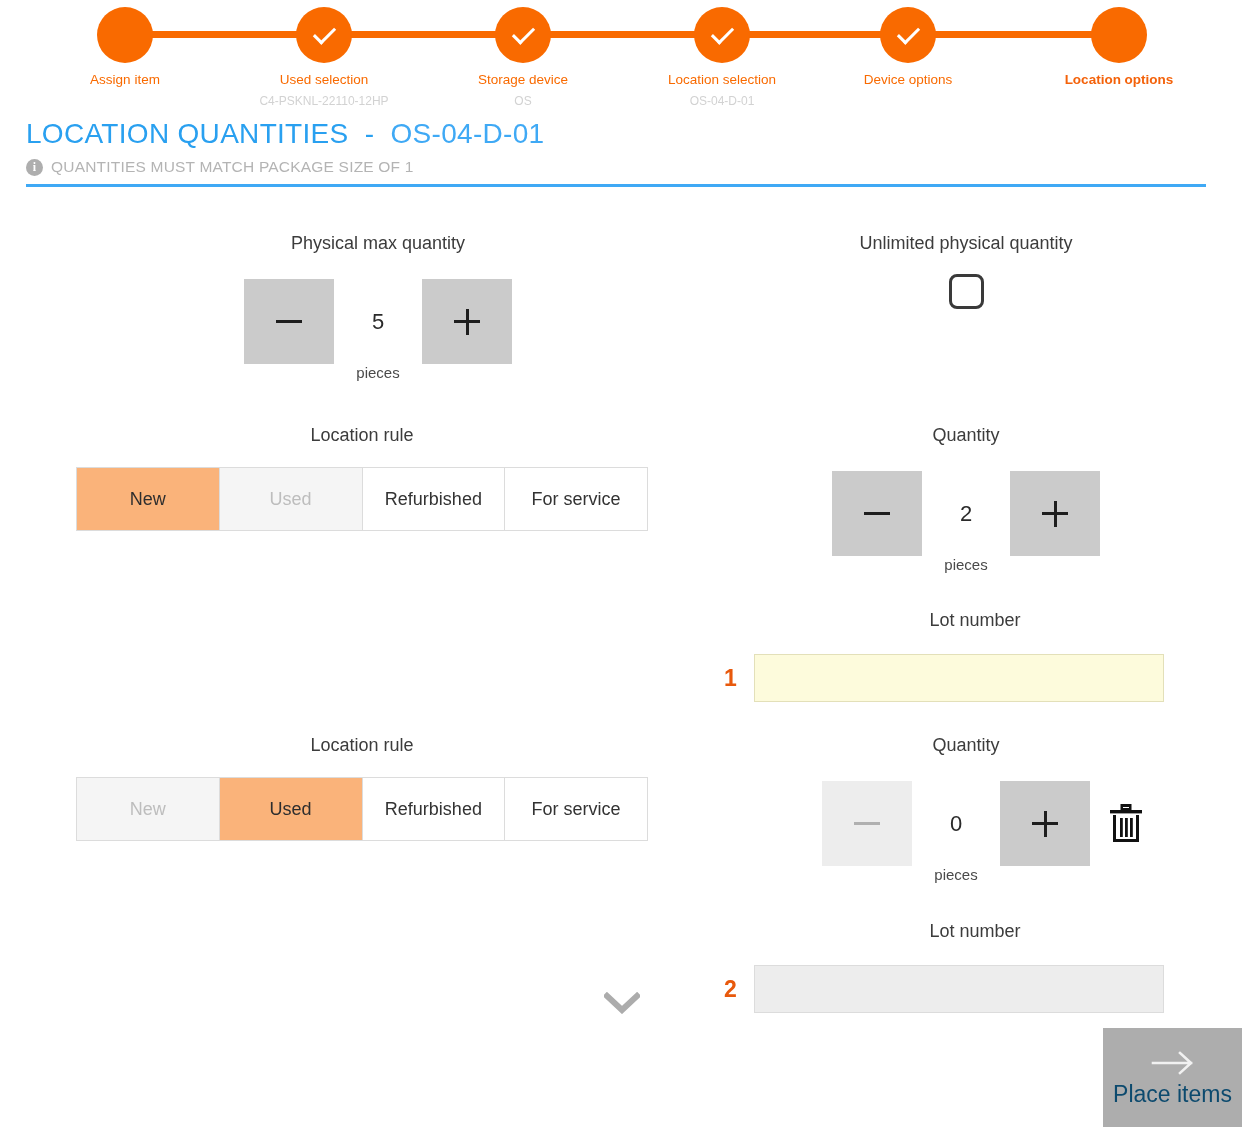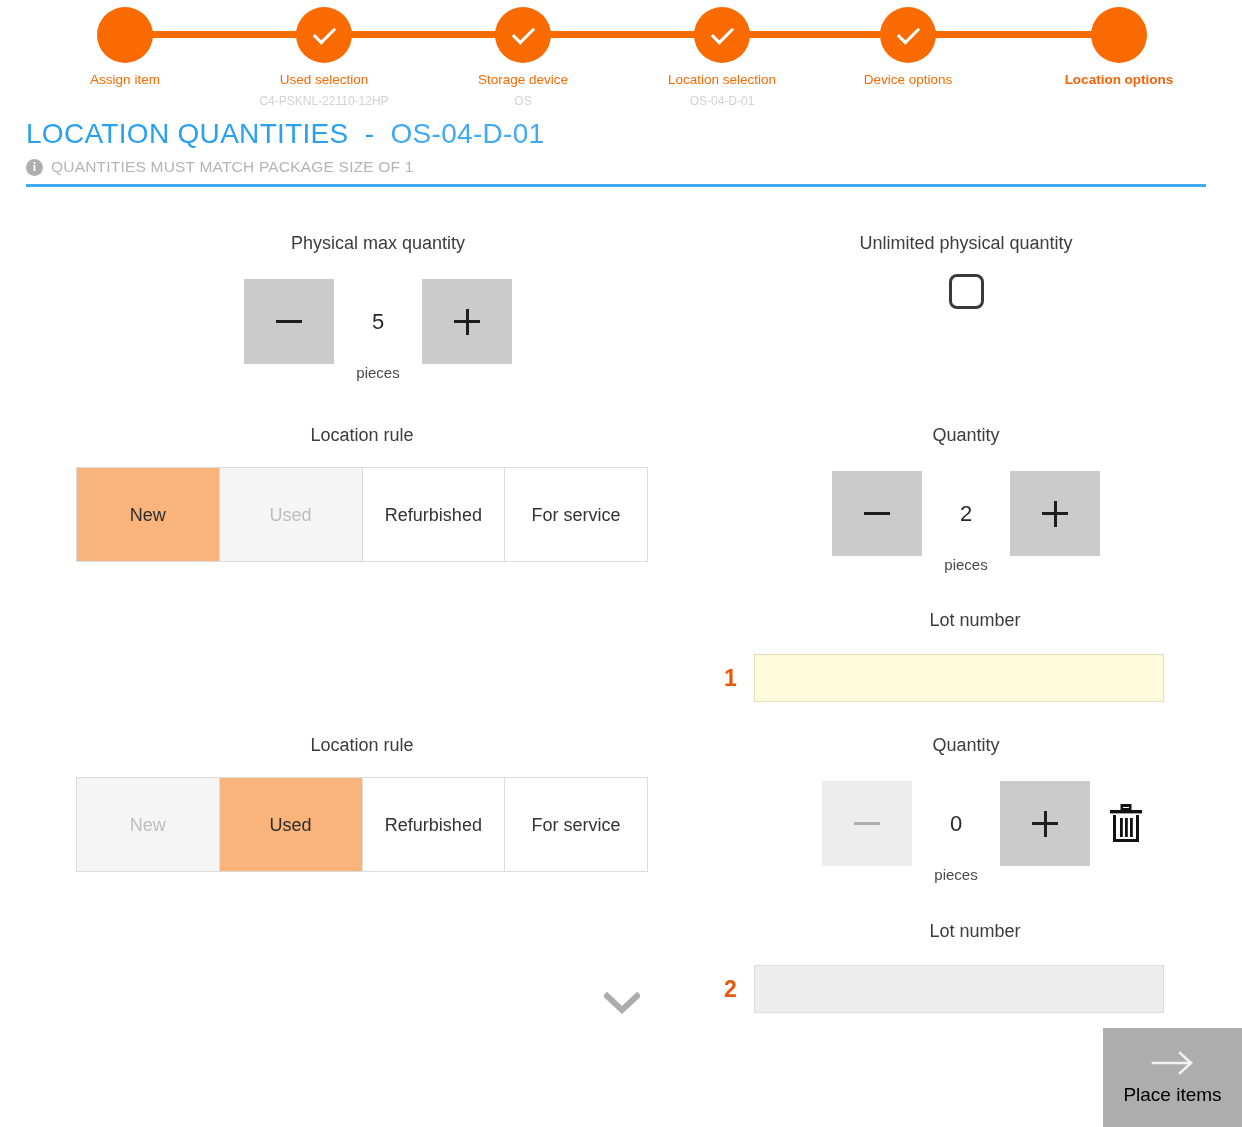--- a/index.html
+++ b/index.html
@@ -194,21 +194,21 @@
     border-radius: 8px;
     background: #fff;
     margin: 0 auto;
   }
 
   
   .segmented {
     display: flex;
     border: 1px solid #dcdcdc;
     background: #fff;
-    height: 95px;
+    height: 64px;
     width: 572px;
   }
   .seg {
     flex: 1 1 0;
     display: flex;
     align-items: center;
     justify-content: center;
     font-size: 18px;
     color: #333;
     border-right: 1px solid #dcdcdc;
@@ -266,22 +266,22 @@
     border: none;
     display: flex;
     flex-direction: column;
     align-items: center;
     justify-content: center;
     font-family: inherit;
     padding: 0;
   }
   .place-btn .arrow { margin-bottom: 4px; display: block; }
   .place-btn .plabel {
-    font-size: 19px;
-    color: #000000;
+    font-size: 23px;
+    color: #0c4a6e;
     line-height: 23px;
   }
 </style>
 </head>
 <body>
 
 <div id="page">
 
   <div class="stepper">
     <div class="stepper-track"></div>

